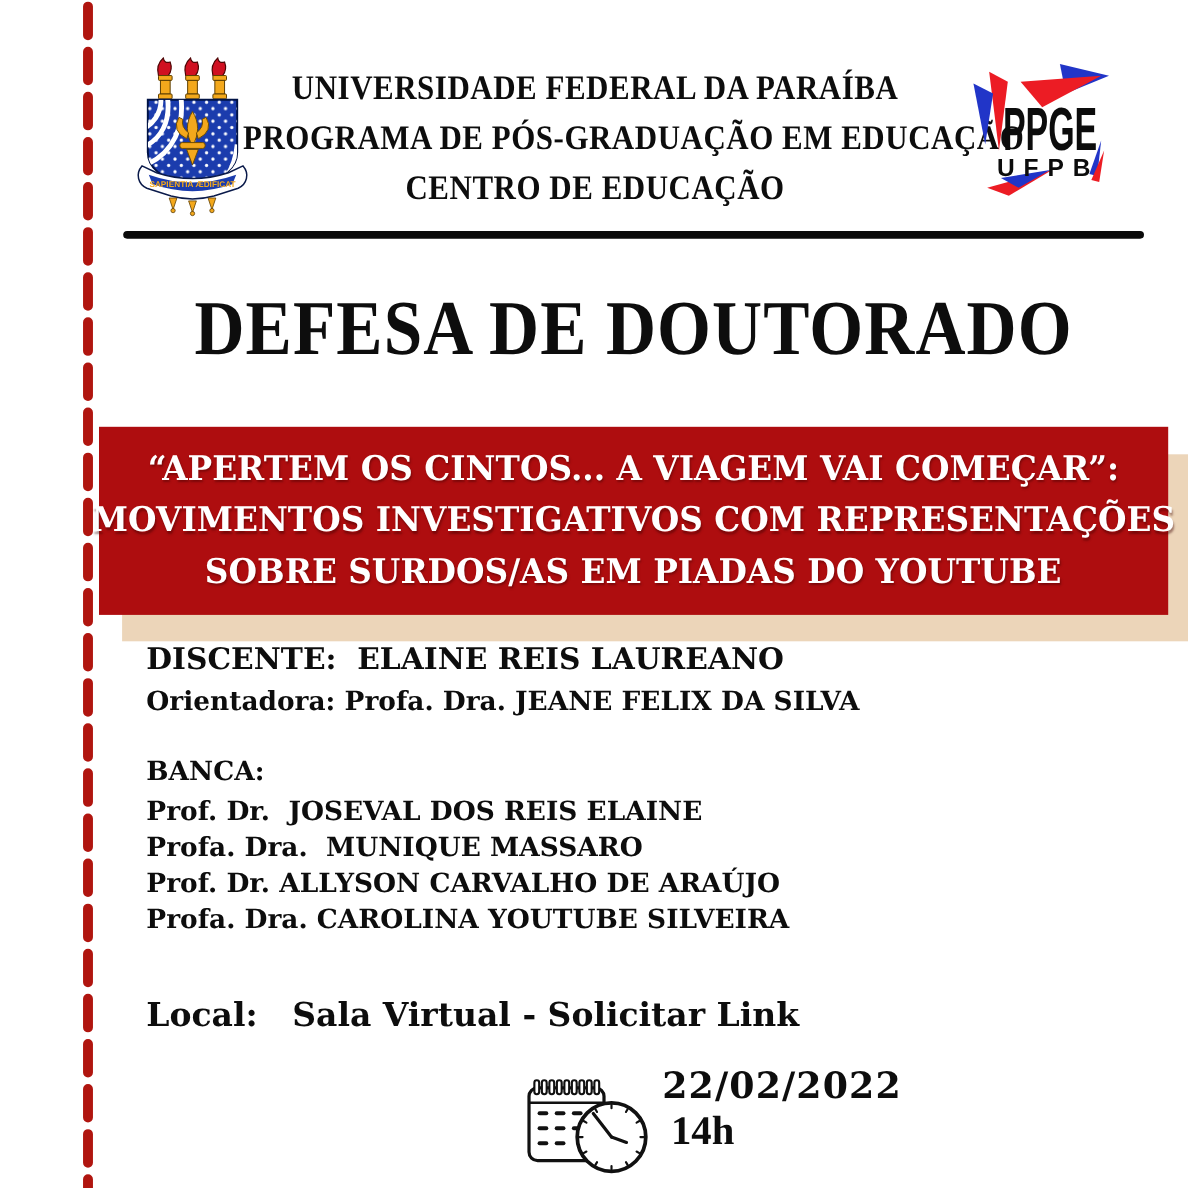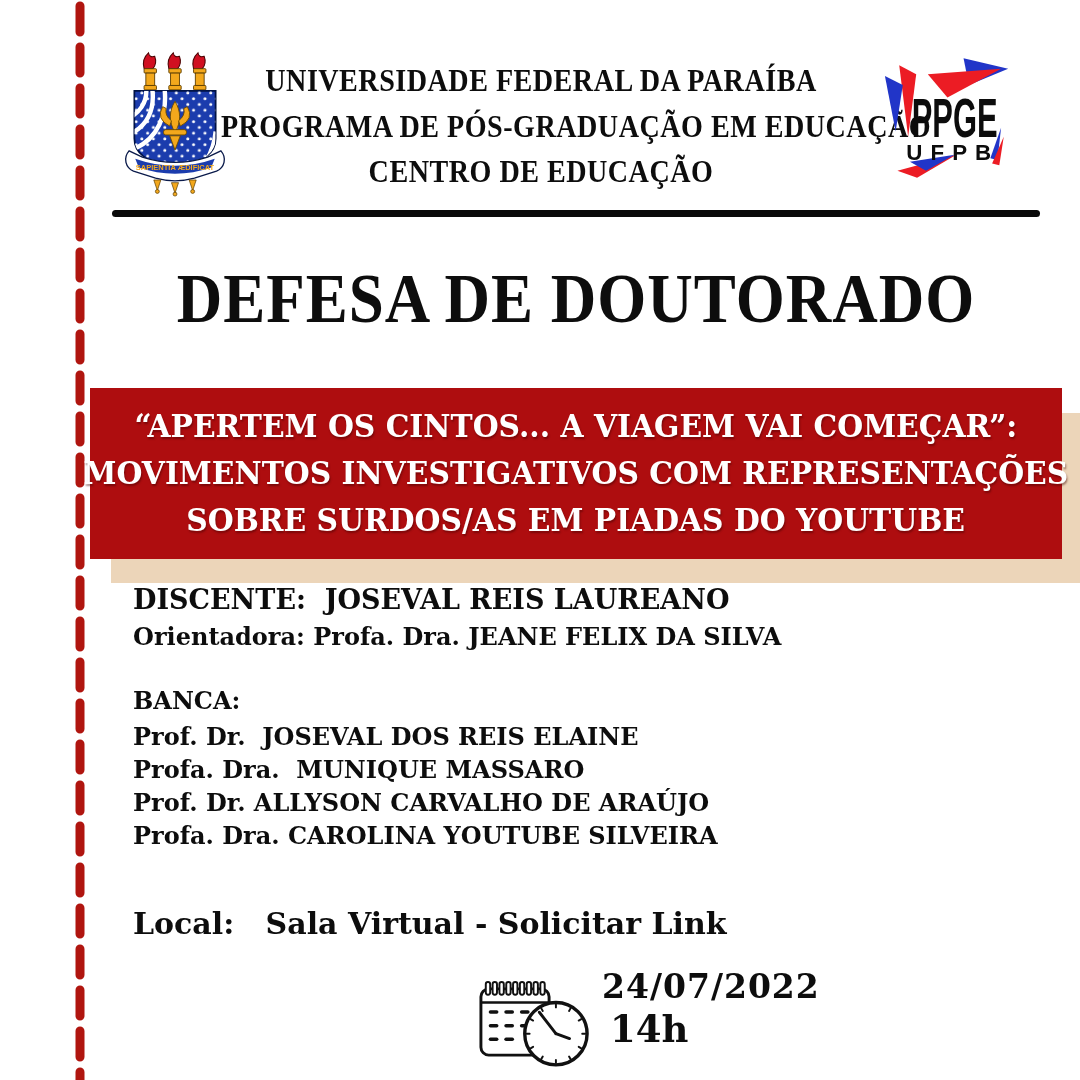--- a/index.html
+++ b/index.html
@@ -57,21 +57,21 @@
   .details{position:absolute;left:133px;top:584px;width:820px;font-weight:bold;}
   .discente{font-size:27px;line-height:32px;margin:0 0 6px 0;white-space:pre;}
   .orientadora{font-size:24px;line-height:30px;margin:0 0 34px 0;white-space:pre;}
   .banca-label{font-size:24px;line-height:30px;margin:12px 0 5px 0;}
   .banca-item{font-size:24px;line-height:32px;margin:0 0 1px 0;white-space:pre;}
   .local-line{font-size:30px;line-height:36px;margin:54px 0 0 0;white-space:pre;}
   .schedule{position:absolute;left:478px;top:966px;display:flex;align-items:flex-start;}
   .cal-icon{width:112px;height:100px;margin-top:6px;}
   .sched-text{margin-left:12px;font-weight:bold;}
   .sched-date{font-size:33px;line-height:42px;letter-spacing:1px;}
-  .sched-time{font-size:37px;line-height:42px;padding-left:8px;}
+  .sched-time{font-size:37px;line-height:42px;padding-left:8px;font-family:Liberation Serif, serif;}
 </style>
 </head>
 <body>
 
 <div class="poster">
 
   <svg class="dash-border" viewBox="0 0 18 1080">
     <line x1="9" y1="6" x2="9" y2="1080" stroke="var(--dash-red)" stroke-width="9" stroke-dasharray="26 15" stroke-linecap="round"></line>
   </svg>
 
@@ -171,21 +171,21 @@
   <div class="banner-wrap">
     <div class="banner-shadow"></div>
     <div class="banner-red">
       <div class="banner-line">“APERTEM OS CINTOS... A VIAGEM VAI COMEÇAR”:</div>
       <div class="banner-line">MOVIMENTOS INVESTIGATIVOS COM REPRESENTAÇÕES</div>
       <div class="banner-line">SOBRE SURDOS/AS EM PIADAS DO YOUTUBE</div>
     </div>
   </div>
 
   <div class="details">
-    <p class="discente">DISCENTE:  JOSEVAL REIS LAUREANO</p>
+    <p class="discente">DISCENTE:  ELAINE REIS LAUREANO</p>
     <p class="orientadora">Orientadora: Profa. Dra. JEANE FELIX DA SILVA</p>
     <p class="banca-label">BANCA:</p>
     <p class="banca-item">Prof. Dr.  JOSEVAL DOS REIS ELAINE</p>
     <p class="banca-item">Profa. Dra.  MUNIQUE MASSARO</p>
     <p class="banca-item">Prof. Dr. ALLYSON CARVALHO DE ARAÚJO</p>
     <p class="banca-item">Profa. Dra. CAROLINA YOUTUBE SILVEIRA</p>
     <p class="local-line">Local:   Sala Virtual - Solicitar Link</p>
   </div>
 
   <div class="schedule">
@@ -228,18 +228,18 @@
         <line x1="80" y1="35" x2="80" y2="32"></line>
         <line x1="93.5" y1="38.6" x2="95" y2="36"></line>
         <line x1="103.4" y1="48.5" x2="106" y2="47"></line>
       </g>
       <g stroke="#111111" stroke-width="3" stroke-linecap="round">
         <line x1="80" y1="62" x2="63" y2="40"></line>
         <line x1="80" y1="62" x2="94" y2="67"></line>
       </g>
     </svg>
     <div class="sched-text">
-      <div class="sched-date">24/07/2022</div>
+      <div class="sched-date">22/02/2022</div>
       <div class="sched-time">14h</div>
     </div>
   </div>
 
 </div>
 
 </body></html>

